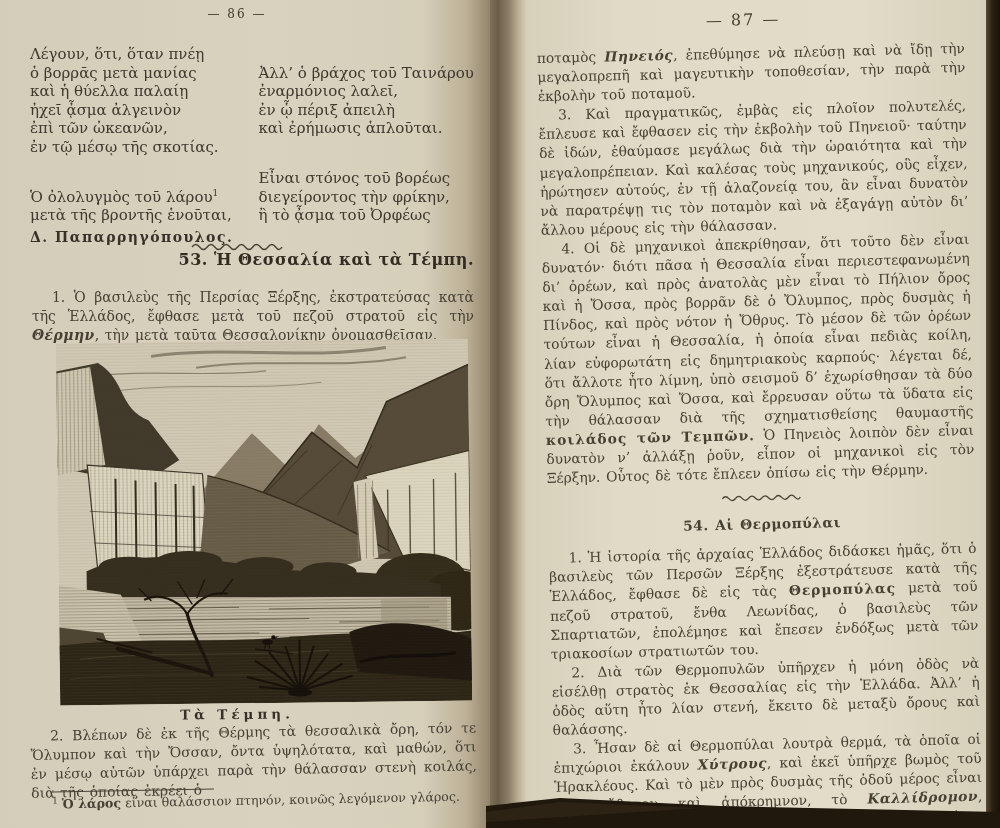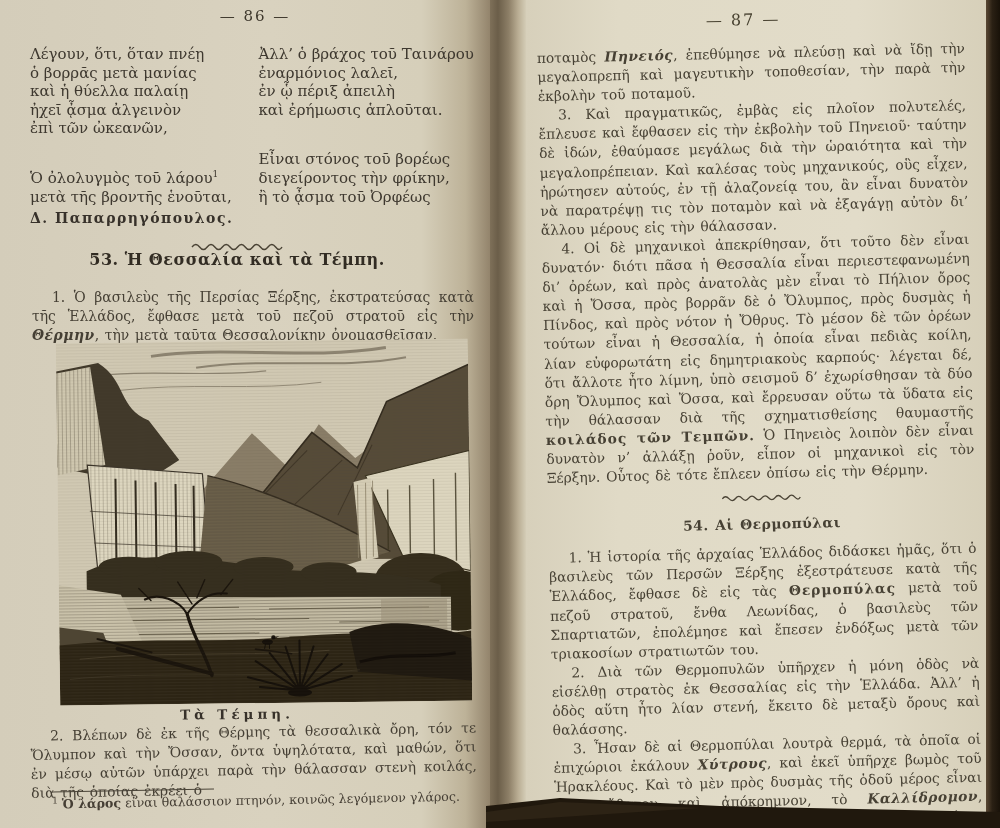--- a/index.html
+++ b/index.html
@@ -24,39 +24,39 @@
     background:linear-gradient(90deg,#d7d0bb 0%,#e0dac6 20%,#e2dcc9 72%,#d7d0ba 100%);
   }
   .edge-right{
     position:absolute;top:0;left:986px;width:14px;height:828px;
     background:linear-gradient(90deg,#5a4833 0%,#2a2014 45%,#191209 100%);
   }
   .bottom-shadow{position:absolute;left:0;top:0;pointer-events:none;}
 
   
   .lp-pageno{
-    position:absolute;top:7px;left:18px;width:474px;text-align:center;
-    font-size:15px;letter-spacing:2px;color:#3d372c;
+    position:absolute;top:7px;left:0;width:474px;text-align:center;
+    font-size:12px;letter-spacing:2px;color:#3d372c;
   }
   .poem{position:absolute;top:45px;left:30px;width:444px;color:#3e382f;}
   .poem-cols{display:flex;align-items:flex-end;}
   .pcol1{width:228px;}
   .pdiv{width:1px;background:#565140;margin:3px 0 2px;}
   .pcol2{flex:1;padding-left:13px;}
   .pline{font-size:15px;line-height:18.6px;white-space:nowrap;}
   .stanza-gap{margin-top:31px;}
   sup{font-size:9px;line-height:0;}
   .psig{
     text-align:left;padding-right:14px;margin-top:4px;
     font-size:14px;font-weight:bold;letter-spacing:1.5px;color:#37312а;color:#37312a;
   }
   .wavy-row{position:absolute;left:0;width:474px;text-align:center;}
   .wavy-left{top:236px;}
   .h53{
-    position:absolute;top:250px;left:0;width:474px;text-align:center;
+    position:absolute;top:250px;left:0;width:474px;text-align:right;
     font-weight:bold;font-size:16px;letter-spacing:0.5px;color:#322c23;
   }
   .jp{
     font-size:13.9px;line-height:19px;text-align:justify;text-indent:20px;
     color:#453f34;word-spacing:1.3px;margin:0;
   }
   .lp-para1{position:absolute;top:288px;left:32px;width:442px;}
   .engraving{
     position:absolute;top:341px;left:58px;width:412px;height:362px;
     transform:rotate(-0.7deg);
@@ -106,20 +106,21 @@
     <div class="lp-pageno">— 86 —</div>
 
     <div class="poem">
       <div class="poem-cols">
         <div class="pcol1">
           <div class="pline">Λέγουν, ὅτι, ὅταν πνέῃ</div>
           <div class="pline">ὁ βορρᾶς μετὰ μανίας</div>
           <div class="pline">καὶ ἡ θύελλα παλαίῃ</div>
           <div class="pline">ἠχεῖ ᾆσμα ἀλγεινὸν</div>
           <div class="pline">ἐπὶ τῶν ὠκεανῶν,</div>
+          <div class="pline">ἐν τῷ μέσῳ τῆς σκοτίας.</div>
           <div class="pline stanza-gap">
             <span>Ὁ ὀλολυγμὸς τοῦ λάρου</span><sup>1</sup>
           </div>
           <div class="pline">μετὰ τῆς βροντῆς ἑνοῦται,</div>
         </div>
         <div class="pdiv"></div>
         <div class="pcol2">
           <div class="pline">Ἀλλ’ ὁ βράχος τοῦ Ταινάρου</div>
           <div class="pline">ἐναρμόνιος λαλεῖ,</div>
           <div class="pline">ἐν ᾧ πέριξ ἀπειλὴ</div>

